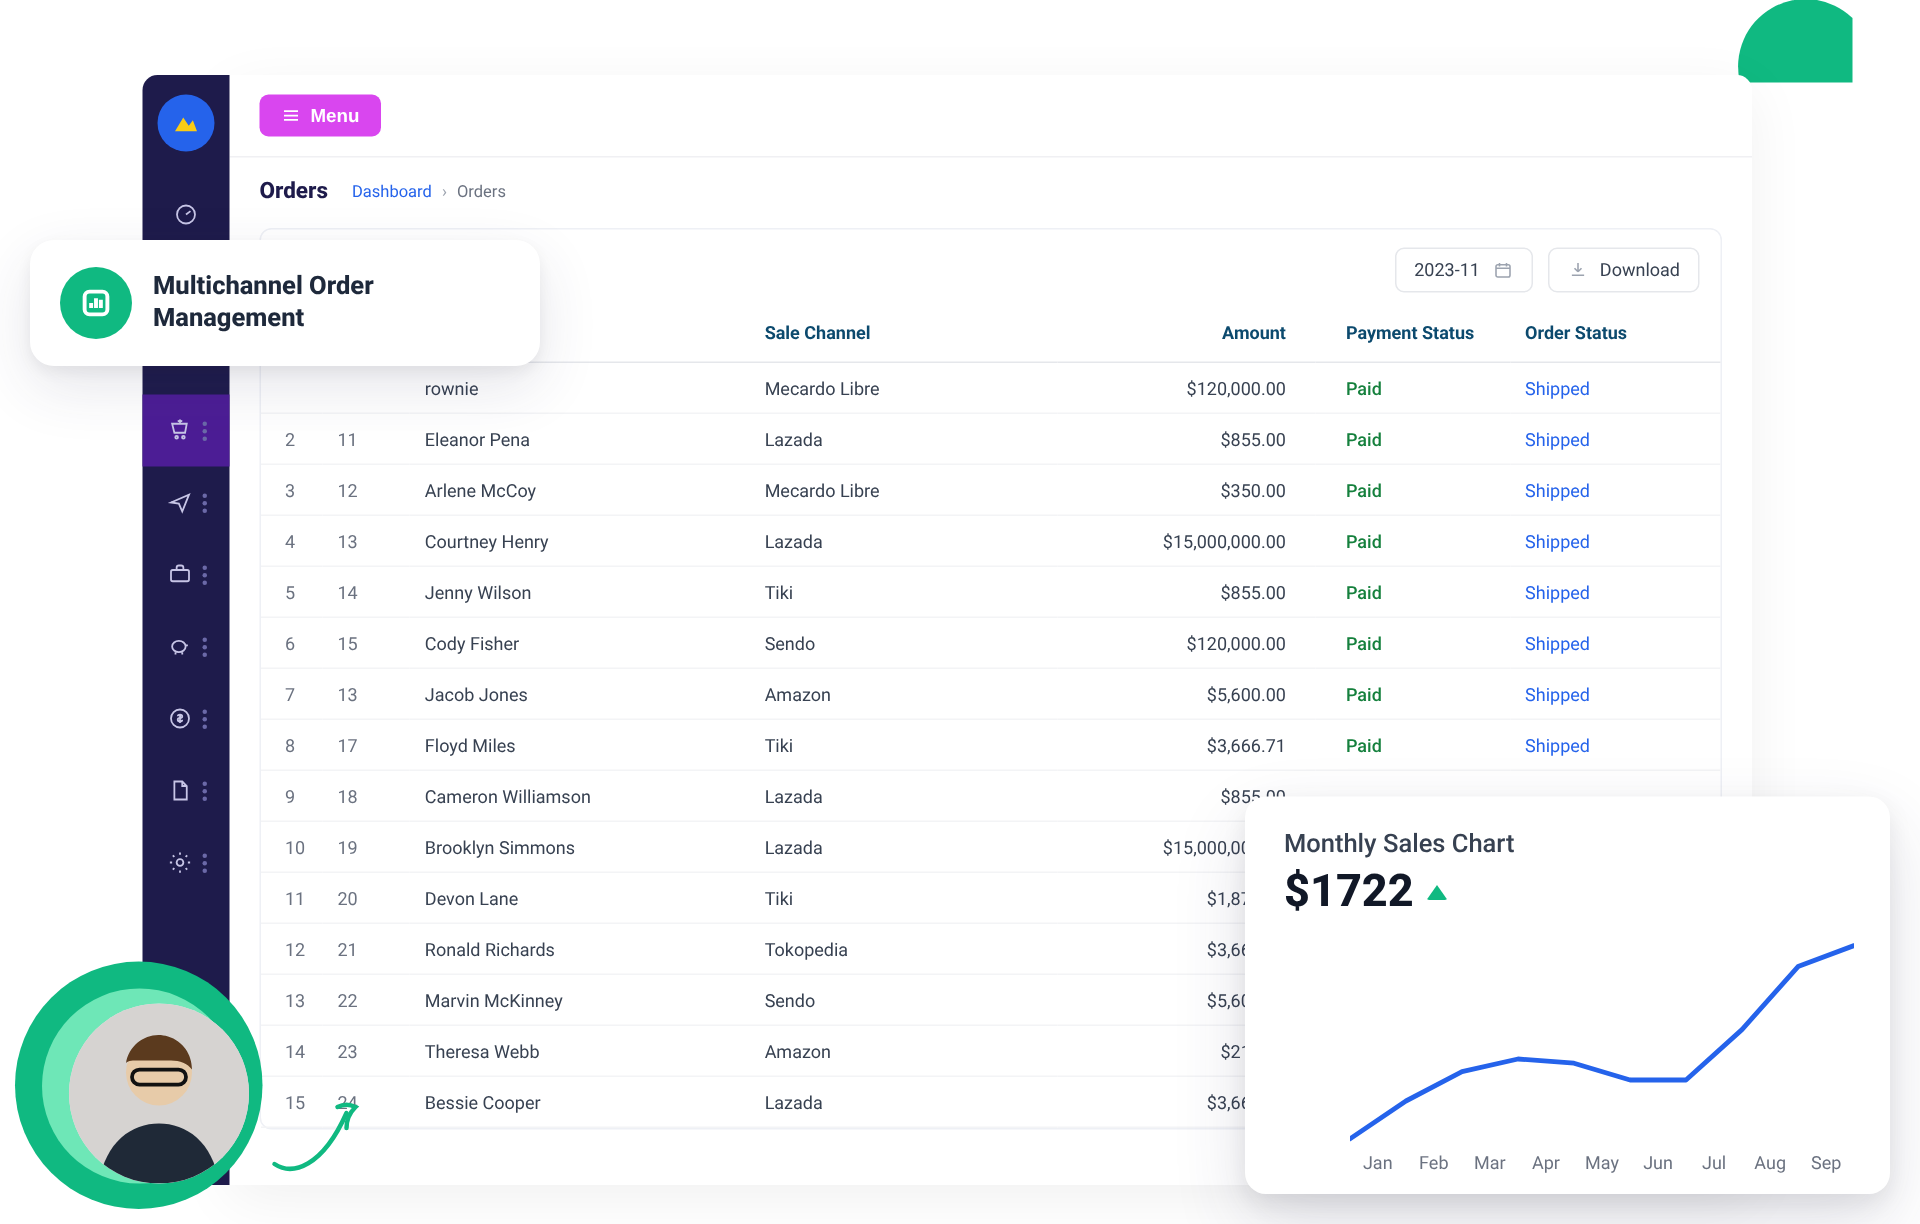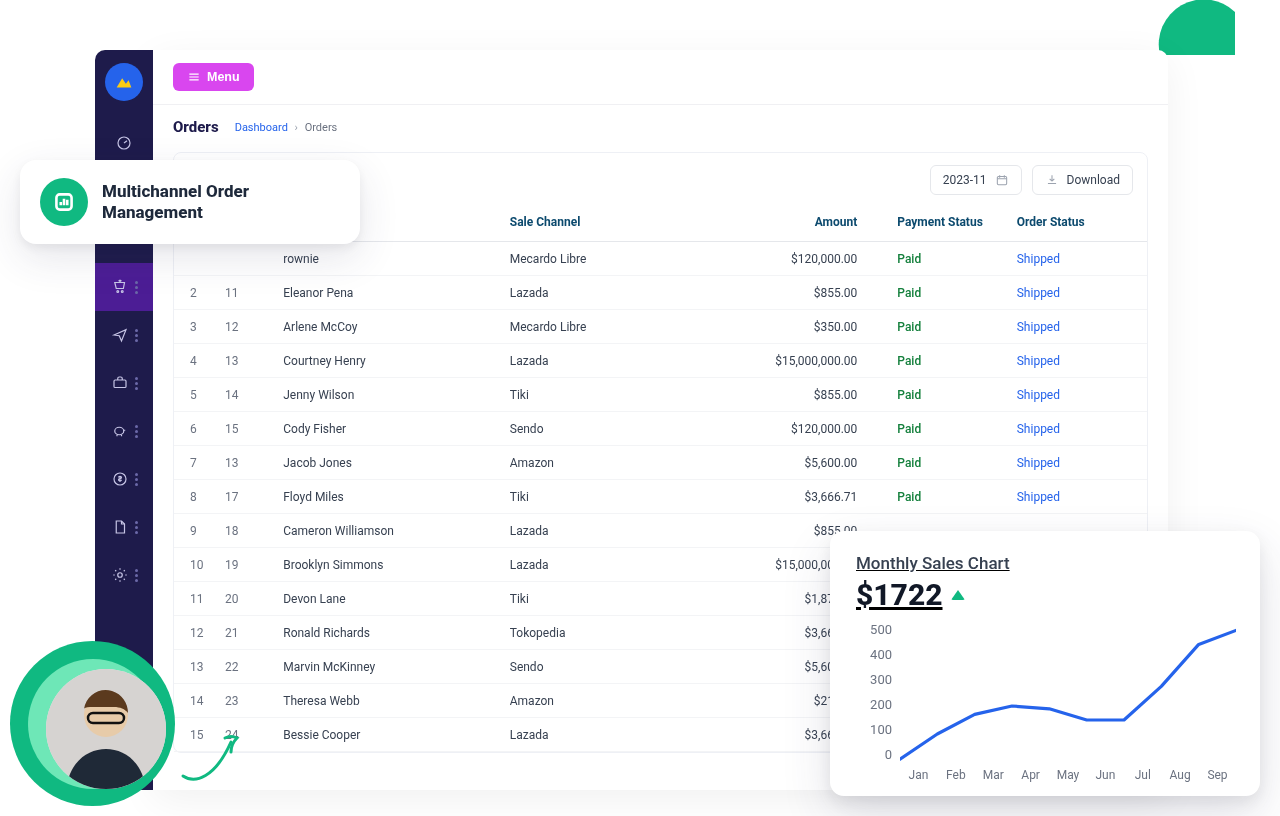--- a/index.html
+++ b/index.html
@@ -60,21 +60,21 @@
   .col-pay { width: 120px; padding-left: 20px; }
   .col-status { width: 130px; }
 
   
   .badge-card { position: absolute; left: 20px; top: 160px; width: 340px; background: #fff; border-radius: 16px; padding: 18px 32px 18px 20px; box-shadow: 0 14px 40px rgba(50,50,93,0.12), 0 4px 10px rgba(0,0,0,0.06); z-index: 20; display: flex; align-items: center; gap: 14px; }
   .badge-icon { width: 48px; height: 48px; background: #10b981; border-radius: 50%; display: flex; align-items: center; justify-content: center; }
   .badge-icon svg { width: 26px; height: 26px; stroke: #fff; fill: none; stroke-width: 2.4; }
   .badge-text { font-size: 17px; font-weight: 800; color: #1e293b; line-height: 1.25; }
 
   
-  .chart-card { position: absolute; right: 20px; bottom: 20px; width: 430px; background: #fff; border-radius: 14px; padding: 22px 26px 14px; box-shadow: 0 20px 50px rgba(50,50,93,0.14), 0 6px 16px rgba(0,0,0,0.08); z-index: 22; text-decoration: underline; }
+  .chart-card { position: absolute; right: 20px; bottom: 20px; width: 430px; background: #fff; border-radius: 14px; padding: 22px 26px 14px; box-shadow: 0 20px 50px rgba(50,50,93,0.14), 0 6px 16px rgba(0,0,0,0.08); z-index: 22; }
   .chart-title { font-size: 17px; color: #374151; font-weight: 500; margin-bottom: 4px; }
   .chart-value-row { display: flex; align-items: center; gap: 8px; margin-bottom: 10px; }
   .chart-value { font-size: 30px; font-weight: 800; color: #111827; }
   .up-tri { width: 0; height: 0; border-left: 7px solid transparent; border-right: 7px solid transparent; border-bottom: 10px solid #10b981; border-radius: 2px; }
   .chart-plot { position: relative; width: 380px; height: 160px; margin-left: 0; }
   .y-axis { position: absolute; left: 0; top: 0; height: 140px; width: 36px; display: flex; flex-direction: column; justify-content: space-between; align-items: flex-end; }
   .y-axis span { font-size: 13px; color: #6b7280; }
   .plot-svg { position: absolute; left: 44px; top: 0; width: 336px; height: 140px; }
   .x-axis { position: absolute; left: 44px; bottom: 0; width: 336px; display: flex; justify-content: space-between; }
   .x-axis span { font-size: 12px; color: #6b7280; width: 37px; text-align: center; }
@@ -393,28 +393,20 @@
   </div>
 </div>
 
 <div class="chart-card">
   <div class="chart-title">Monthly Sales Chart</div>
   <div class="chart-value-row">
     <div class="chart-value">$1722</div>
     <div class="up-tri"></div>
   </div>
   <div class="chart-plot">
-    <div class="y-axis" id="y-axis">
-        <span>500</span>
-        <span>400</span>
-        <span>300</span>
-        <span>200</span>
-        <span>100</span>
-        <span>0</span>
-      </div>
     <svg class="plot-svg" id="plot-svg" viewBox="0 0 336 140" preserveAspectRatio="none">
         <path d="M0.0 137.2 L37.3 112.0 L74.7 92.4 L112.0 84.0 L149.3 86.8 L186.7 98.0 L224.0 98.0 L261.3 64.4 L298.7 22.4 L336.0 8.4 " fill="none" stroke="#2563eb" stroke-width="3.2" stroke-linecap="round" stroke-linejoin="round"></path>
       </svg>
     <div class="x-axis" id="x-axis">
         <span>Jan</span>
         <span>Feb</span>
         <span>Mar</span>
         <span>Apr</span>
         <span>May</span>
         <span>Jun</span>

